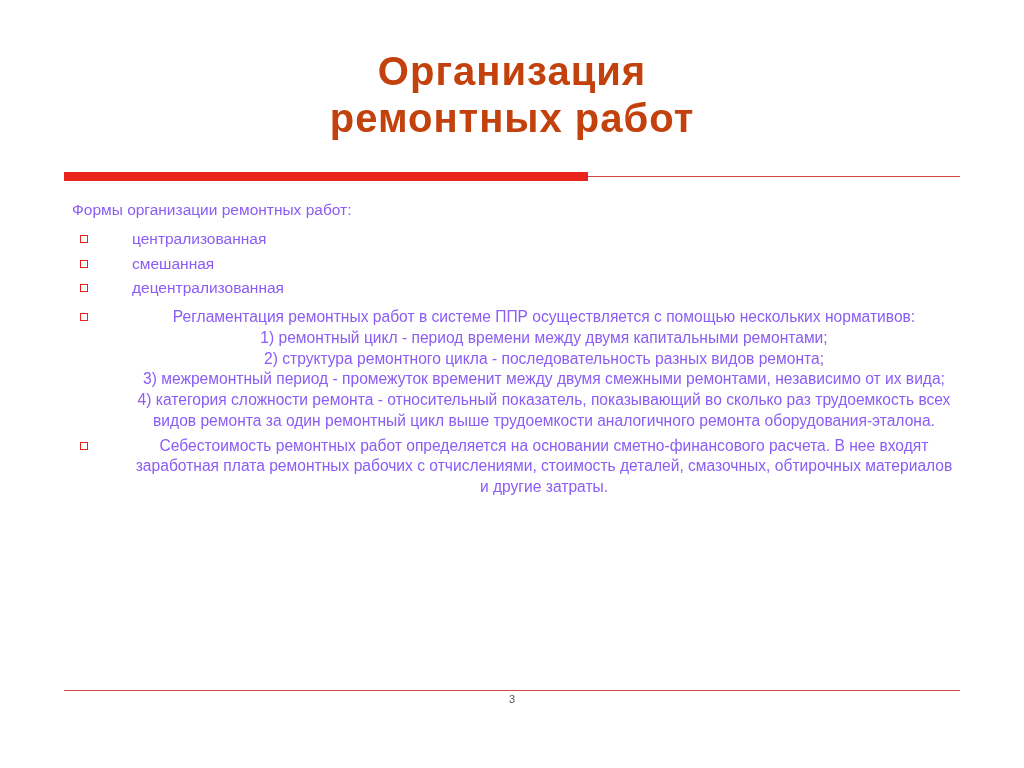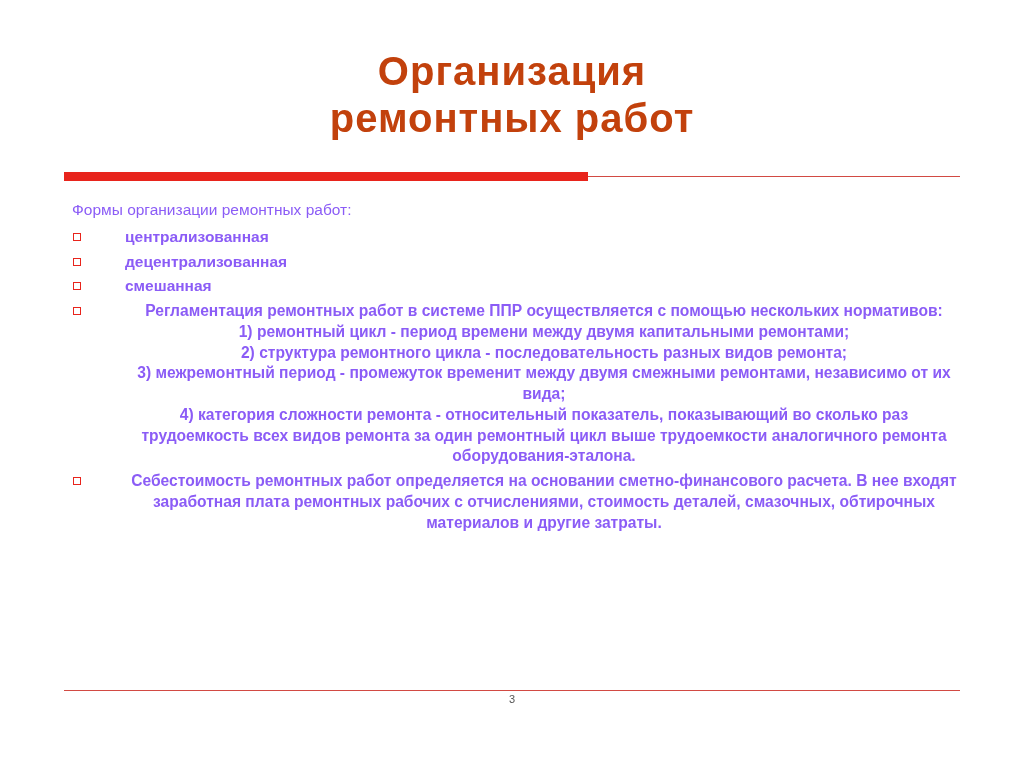--- a/index.html
+++ b/index.html
@@ -64,23 +64,22 @@
     width: 900px;
     color: #8b5cf6;
   }
   .intro {
     font-size: 15.5px;
     line-height: 1.35;
     margin: 0 0 6px 8px;
   }
   ul.list {
     list-style: none;
-    margin: 1px;
+    margin: 8px;
     padding: 0;
-    font-weight: bold;
   }
   ul.list li {
     position: relative;
     padding-left: 60px;
     font-size: 15.5px;
     line-height: 1.34;
     margin-bottom: 4px;
   }
   ul.list li .sq {
     position: absolute;
@@ -135,25 +134,25 @@
 
     <p class="intro">Формы организации ремонтных работ:</p>
 
     <ul class="list">
       <li>
         <span class="sq"></span>
         <span>централизованная</span>
       </li>
       <li>
         <span class="sq"></span>
-        <span>децентрализованная</span>
+        <span>смешанная</span>
       </li>
       <li>
         <span class="sq"></span>
-        <span>смешанная</span>
+        <span>децентрализованная</span>
       </li>
     </ul>
 
     <ul class="list para-list">
       <li>
         <span class="sq"></span>
         <span class="para-text">Регламентация ремонтных работ в системе ППР осуществляется с помощью нескольких нормативов:
 1) ремонтный цикл - период времени между двумя капитальными ремонтами;
 2) структура ремонтного цикла - последовательность разных видов ремонта;
 3) межремонтный период - промежуток временит между двумя смежными ремонтами, независимо от их вида;

